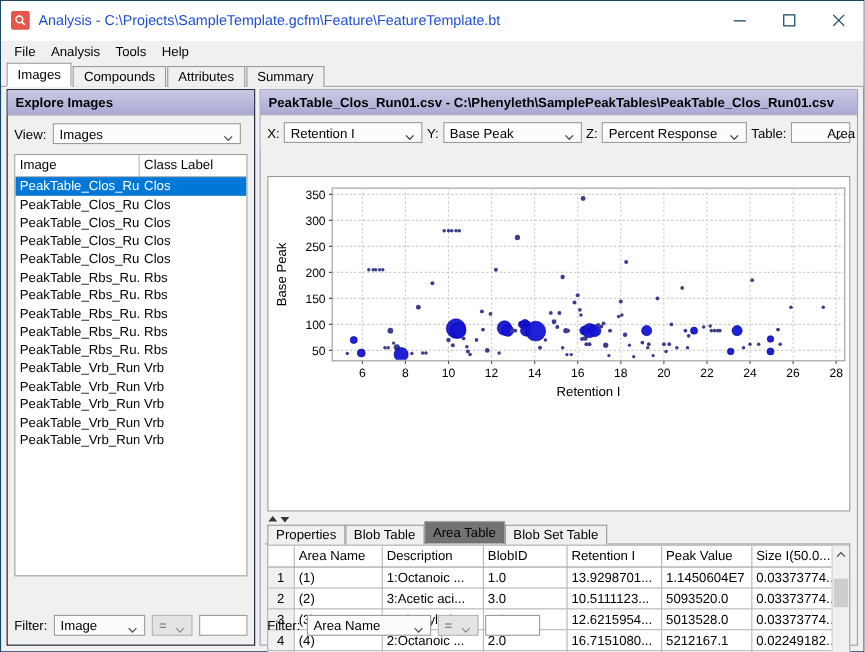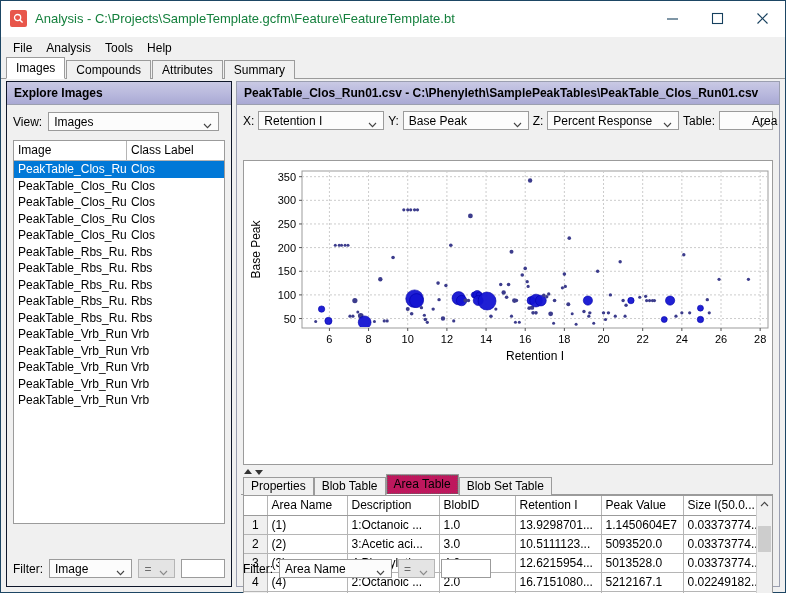--- a/index.html
+++ b/index.html
@@ -17,27 +17,27 @@
   .titlebar{
     height:35px;display:flex;align-items:center;background:#ffffff;
     border-bottom:1px solid #ffffff;position:relative;
   }
   .app-icon{
     width:17px;height:17px;margin-left:9px;margin-right:8px;border-radius:2px;
     background:#e8564b;display:flex;align-items:center;justify-content:center;
     color:#fff;font-size:11px;font-weight:bold;flex:none;
   }
   .app-icon svg{display:block}
-  .title-text{font-size:13px;color:#15803d;white-space:nowrap;overflow:hidden;text-align:right;}
+  .title-text{font-size:13px;color:#1d4ed8;white-space:nowrap;overflow:hidden;text-align:right;}
   .wbtns{position:absolute;right:0;top:0;height:35px;display:flex;}
   .wbtn{width:45px;height:35px;display:flex;align-items:center;justify-content:center;}
   .wbtn svg{display:block}
 
   
-  .menubar{height:21px;display:flex;align-items:center;background:#f0f0f0;padding-left:5px;}
+  .menubar{height:21px;display:flex;background:#f0f0f0;padding-left:5px;}
   .menu-item{padding:3px 7px;font-size:12px;color:#000;}
 
   
   .tabstrip{height:21px;display:flex;align-items:flex-end;background:#f0f0f0;padding-left:5px;position:relative;}
   .tabstrip:after{content:"";position:absolute;left:0;right:0;bottom:0;height:1px;background:#9b9b9b;}
   .otab{
     position:relative;z-index:2;height:18px;line-height:18px;padding:0 9px;font-size:12px;
     border:1px solid #9b9b9b;border-bottom:none;background:#f0f0f0;margin-right:1px;
   }
   .otab.active{background:#ffffff;height:20px;line-height:20px;border-bottom:1px solid #fff;}
@@ -94,21 +94,21 @@
     background:#fff;border:1px solid #9b9b9b;box-sizing:border-box;overflow:hidden;}
   .chartbox svg{display:block}
 
   .splitter{position:absolute;left:4px;right:4px;top:385px;height:10px;}
   .splitter svg{display:block}
 
   .btabs{position:absolute;left:4px;right:6px;top:393px;height:20px;display:flex;align-items:flex-end;padding-left:2px;}
   .btabs:after{content:"";position:absolute;left:0;right:0;bottom:0;height:1px;background:#9b9b9b;}
   .btab{position:relative;z-index:2;height:17px;line-height:17px;padding:0 7px;font-size:12px;
     border:1px solid #9b9b9b;border-bottom:none;background:#f0f0f0;text-align:right;}
-  .btab.active{background:#be185d;height:19px;line-height:19px;border-bottom:1px solid #fff;
+  .btab.active{background:#737373;height:19px;line-height:19px;border-bottom:1px solid #fff;
     outline:1px dotted #666;outline-offset:-2px;}
 
   .tablewrap{position:absolute;left:6px;right:6px;top:413px;height:130px;
     background:#fff;border:1px solid #9b9b9b;box-sizing:border-box;overflow:hidden;}
   table.grid{border-collapse:collapse;table-layout:fixed;width:100%;font-size:12px;}
   table.grid th,table.grid td{
     border-right:1px solid #b5b5b5;border-bottom:1px solid #b5b5b5;
     height:19px;padding:0 4px;font-weight:normal;text-align:left;
     white-space:nowrap;overflow:hidden;box-sizing:border-box;
   }

